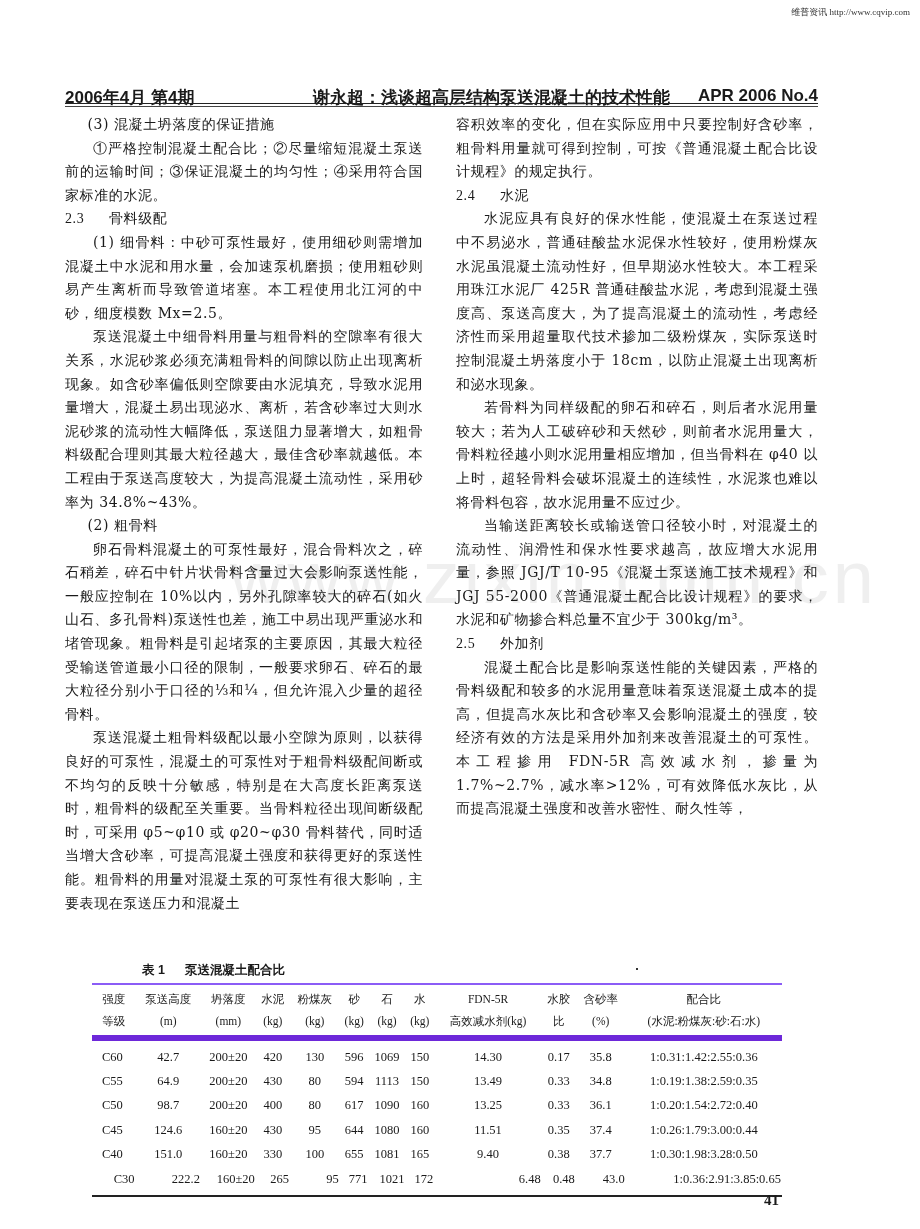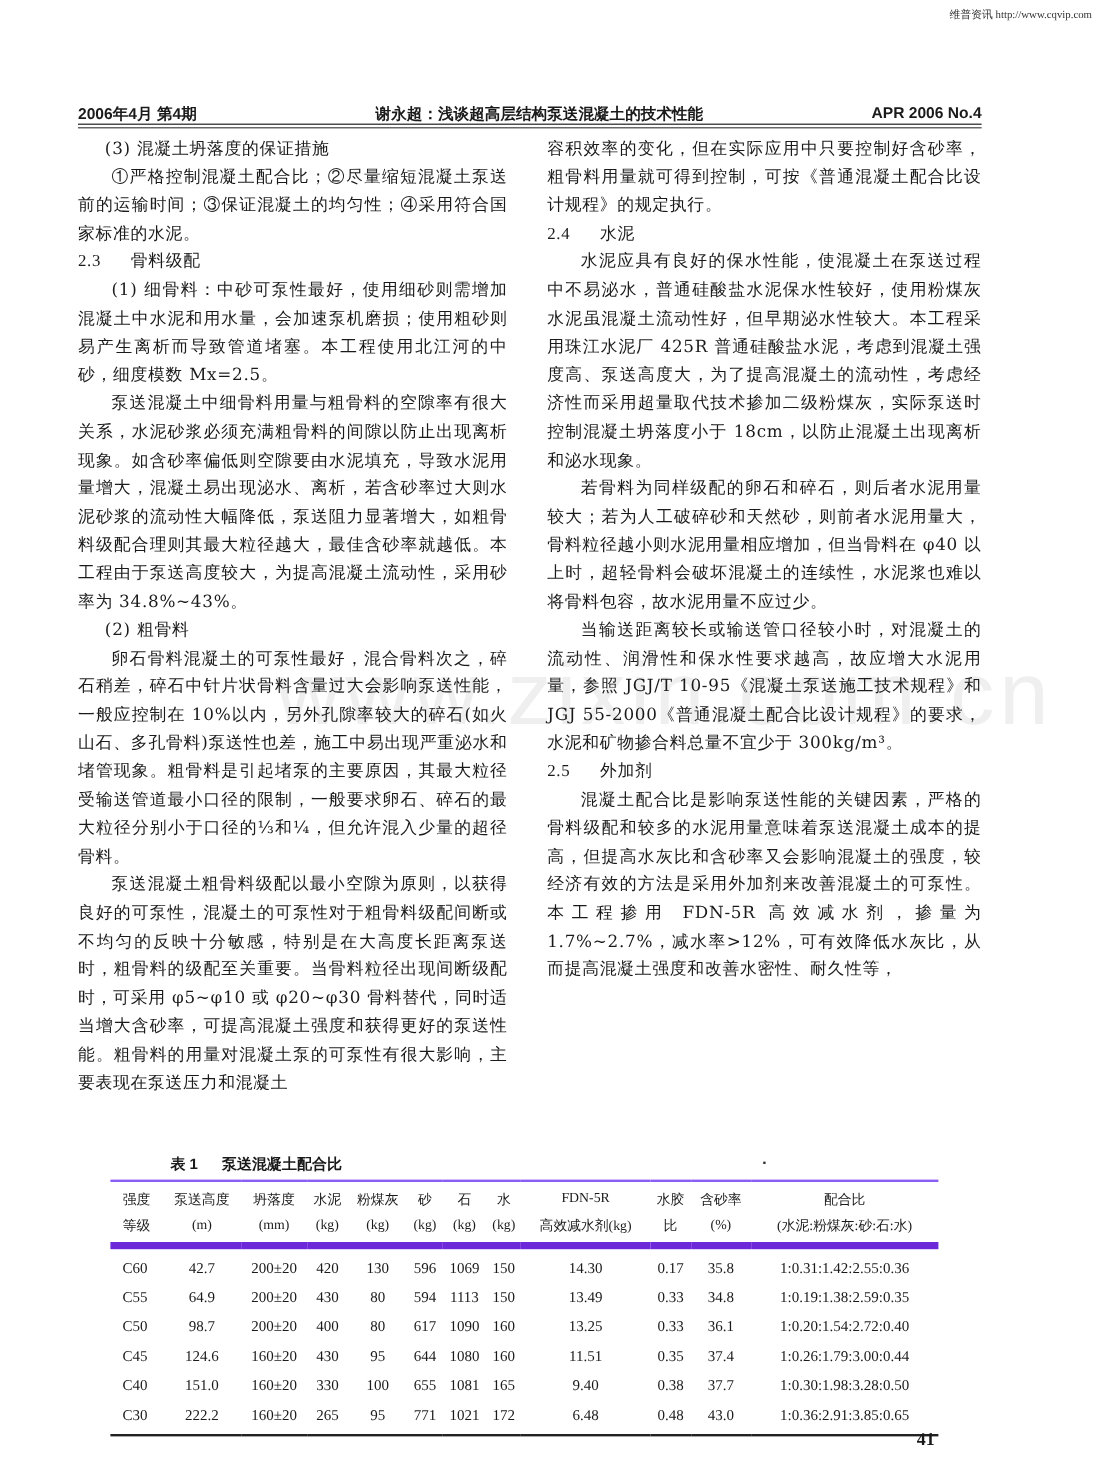--- a/index.html
+++ b/index.html
@@ -7,21 +7,21 @@
     width: 920px; height: 1229px; position: relative; overflow: hidden;
     background: #ffffff; color: #1a1a1a;
     font-family: "DejaVu Serif", "Liberation Serif", serif;
   }
   .watermark-site {
     position: absolute; top: 6px; right: 10px;
     font-size: 9px; color: #333; font-family: "Liberation Serif", serif;
   }
   .running-head {
     position: absolute; top: 86px; left: 65px; width: 753px; height: 18px;
-    font-family: "Liberation Sans", sans-serif; font-weight: bold; font-size: 13px;
+    font-family: "Liberation Sans", sans-serif; font-weight: bold; font-size: 17px;
   }
   .running-head .left { position: absolute; left: 0; top: 0; }
   .running-head .center { position: absolute; left: 248px; top: 0; }
   .running-head .right { position: absolute; right: 0; top: 0; }
   .head-rule {
     position: absolute; top: 103px; left: 65px; width: 753px; height: 2px;
     border-top: 1.5px solid #222; border-bottom: 1px solid #444;
   }
   .col {
     position: absolute; top: 113px; width: 358px;
@@ -45,21 +45,21 @@
     font-family: "Liberation Sans", sans-serif; font-weight: bold; font-size: 12.5px;
   }
   .table-caption .label { margin-right: 20px; }
   table.mix {
     position: absolute; top: 983px; left: 92px; width: 690px;
     border-collapse: collapse; font-size: 12.5px;
     font-family: "Liberation Serif", serif;
   }
   table.mix thead tr:first-child th { border-top: 2px solid #8b5cf6; padding-top: 4px; }
   table.mix thead tr:last-child th { border-bottom: 6px solid #6d28d9; padding-bottom: 4px; }
-  table.mix tbody tr:last-child td { border-bottom: 2px solid #222; padding-bottom: 5px; }
+  table.mix tbody tr:last-child td { border-bottom: 2px solid #222; padding-bottom: 5px; text-align: right; }
   table.mix tbody tr:first-child td { padding-top: 5px; }
   table.mix th { font-weight: normal; font-size: 11.5px; height: 20px; white-space: nowrap; }
   table.mix td { text-align: center; height: 22.4px; white-space: nowrap; }
   table.mix td.grade { text-align: left; padding-left: 10px; }
   .page-num {
     position: absolute; top: 1192px; left: 764px;
     font-family: "Liberation Serif", serif; font-weight: bold; font-size: 15px;
   }
   .dot { position: absolute; top: 968px; left: 636px; width: 2px; height: 2px; background: #333; }
 </style>

